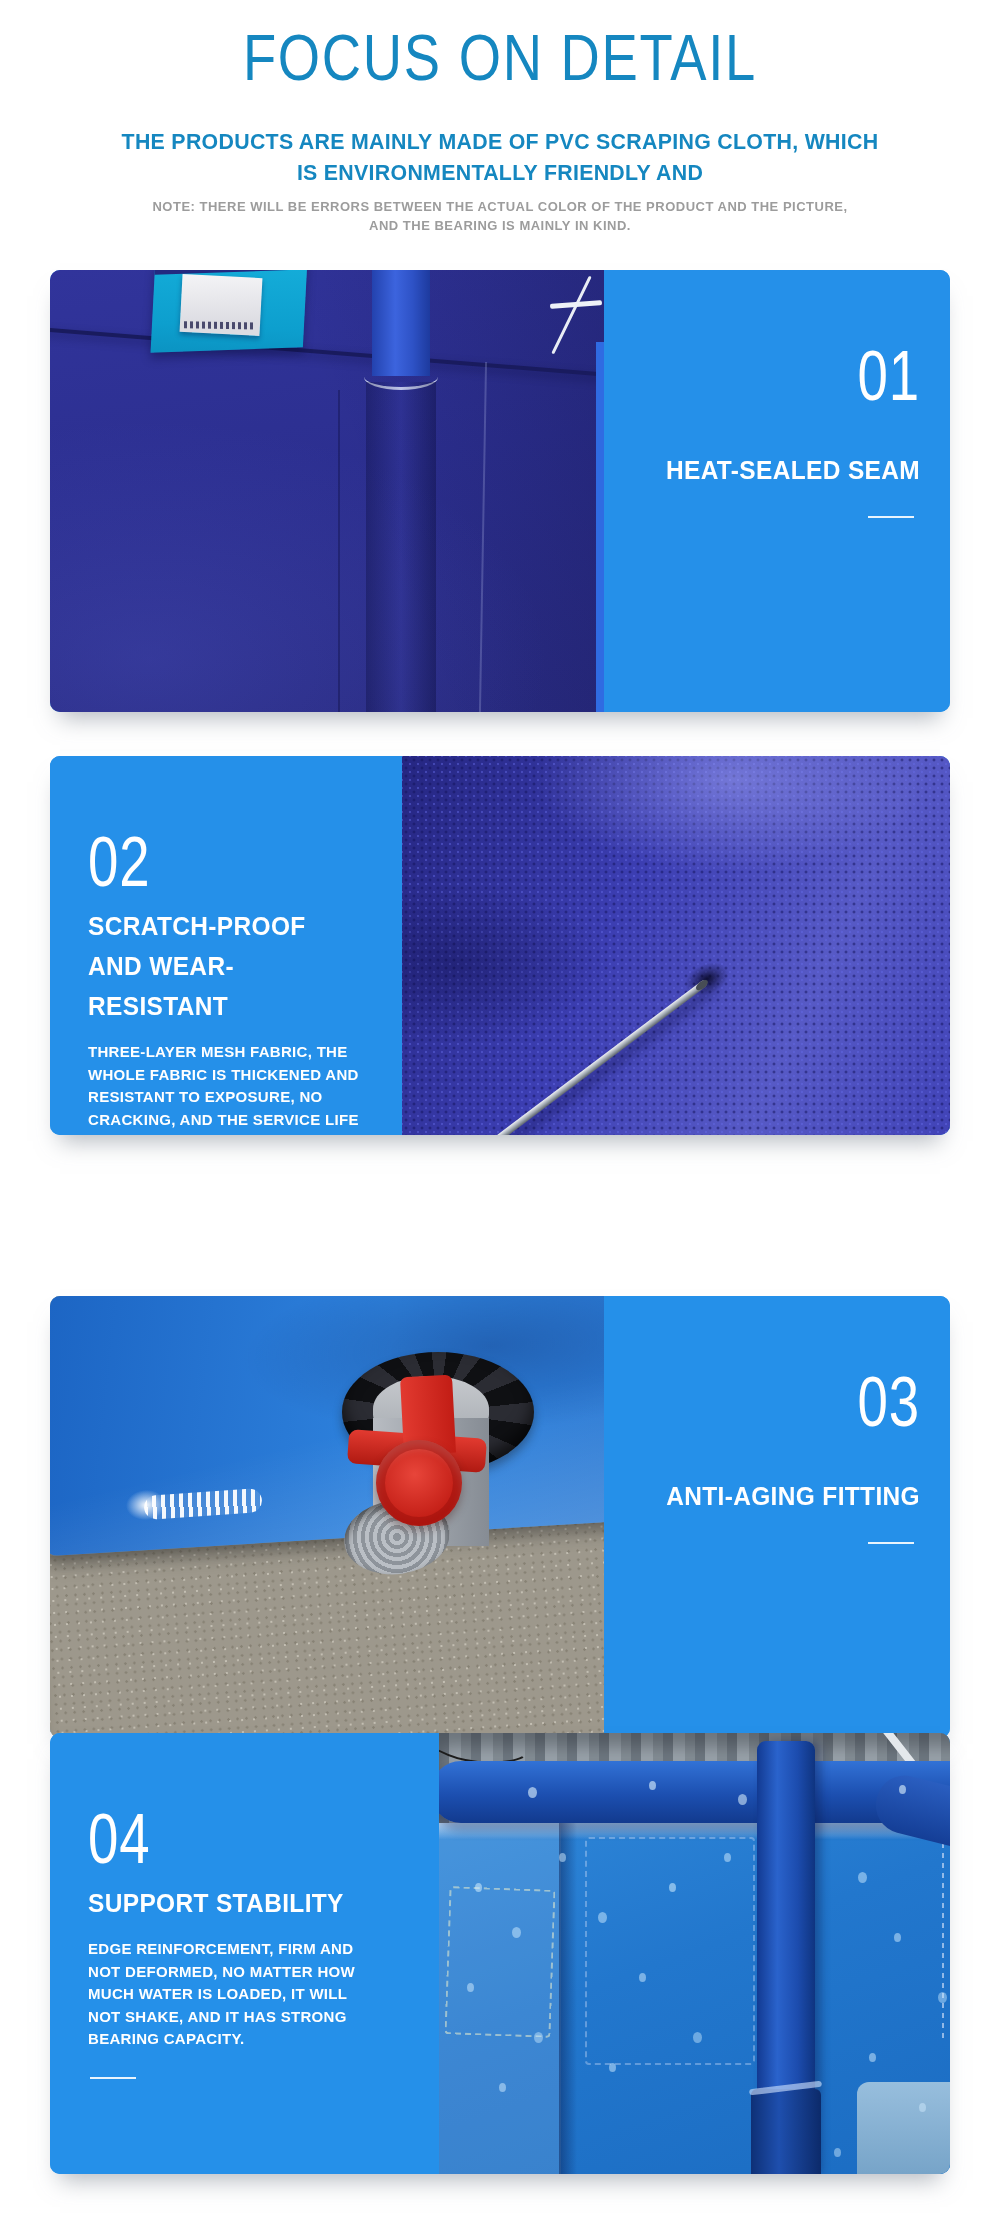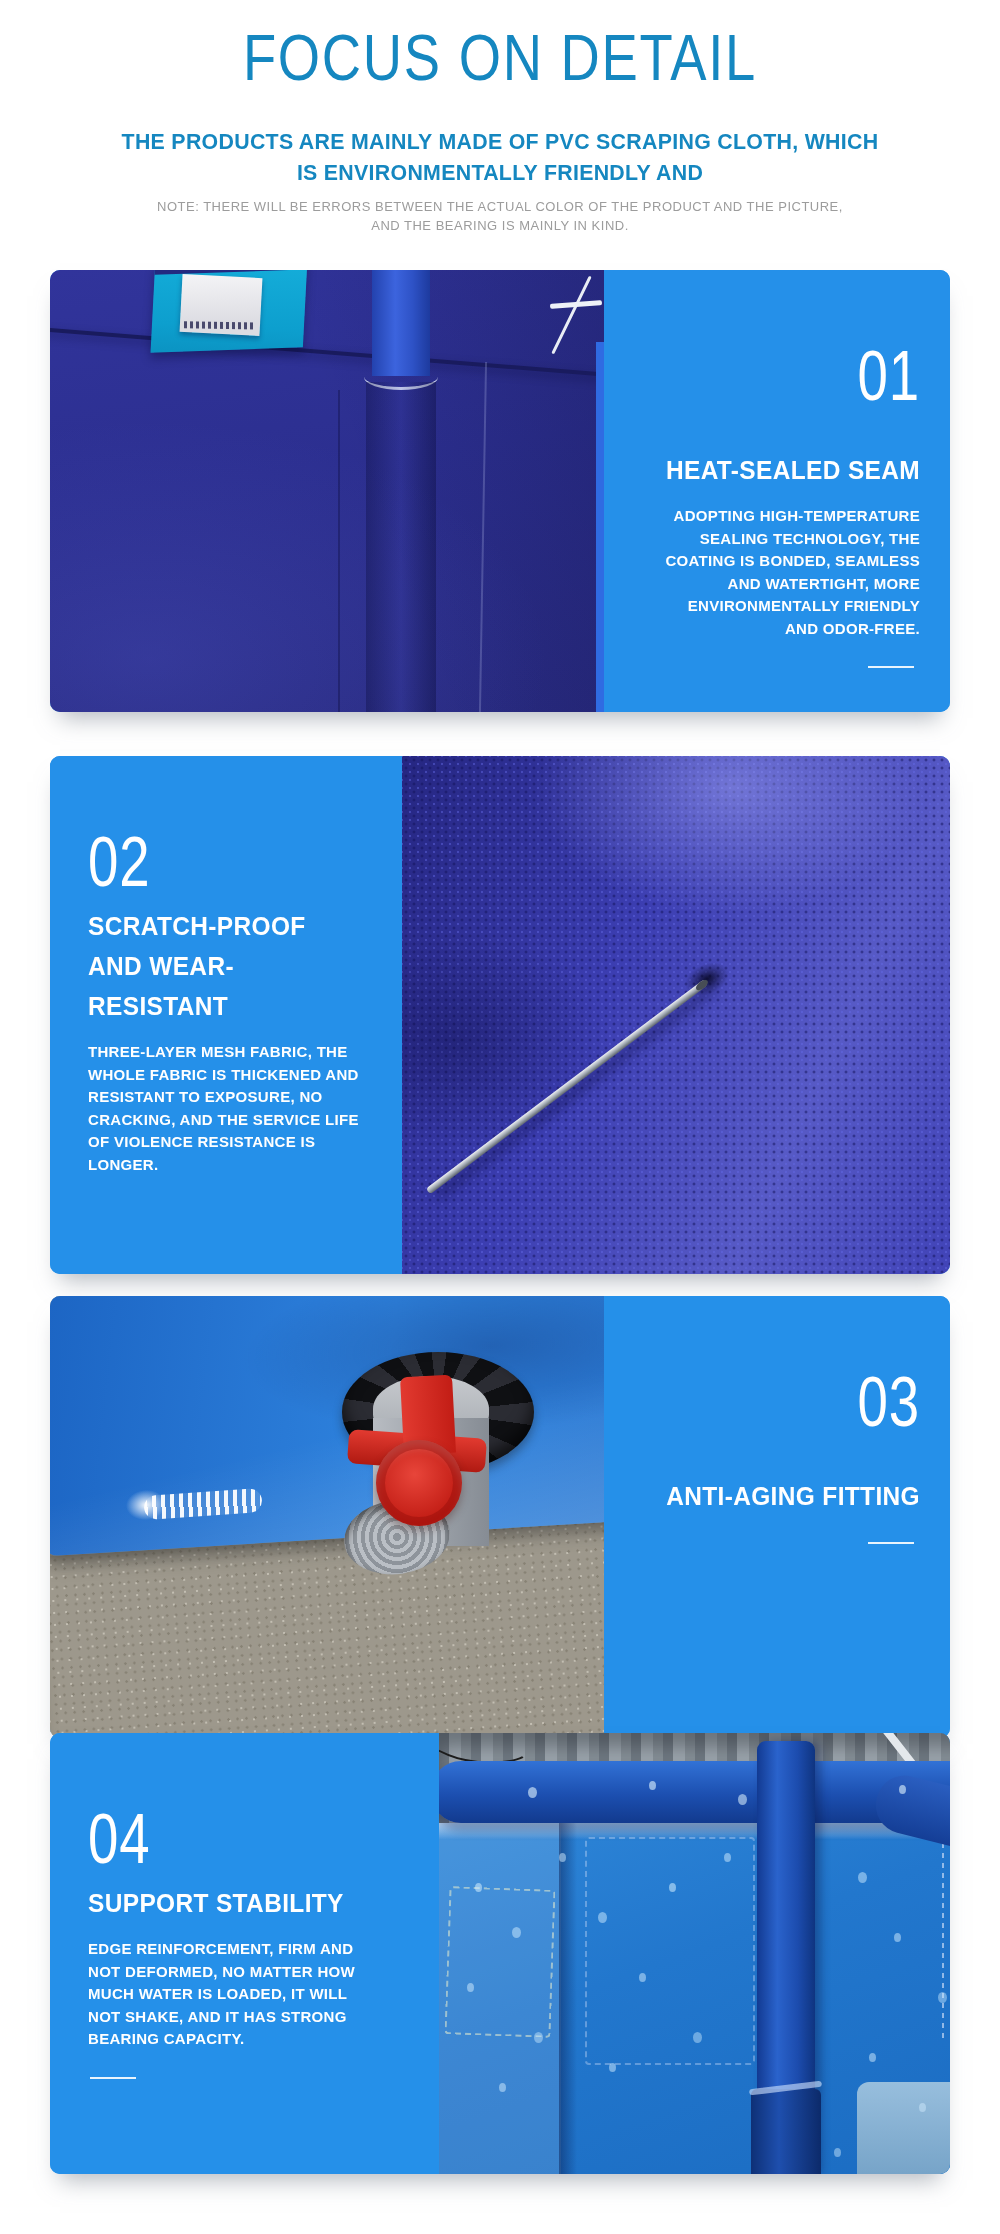--- a/index.html
+++ b/index.html
@@ -21,31 +21,31 @@
     color:var(--title-blue);transform:scaleX(0.85);transform-origin:50% 50%;
     white-space:nowrap;
   }
   .subtitle{
     position:absolute;top:126px;left:0;width:1000px;
     font-size:22px;line-height:31px;font-weight:700;letter-spacing:0.3px;
     color:var(--title-blue);transform:scaleX(0.97);transform-origin:50% 50%;
   }
   .note{
     position:absolute;top:197px;left:0;width:1000px;
-    font-size:13px;line-height:19px;font-weight:400;letter-spacing:0.5px;
+    font-size:13px;line-height:19px;font-weight:700;letter-spacing:0.5px;
     color:var(--note-grey);
   }
   
   .card{
     position:absolute;left:50px;width:900px;border-radius:10px;overflow:hidden;
     display:flex;box-shadow:0 16px 22px -10px rgba(105,115,130,0.5);
     background:var(--panel-blue);
   }
   .c1{top:270px;height:442px;}
-  .c2{top:756px;height:518px;}
+  .c2{top:756px;height:379px;}
   .c3{top:1296px;height:442px;}
   .c4{top:1733px;height:441px;gap:39px;}
   .photo{position:relative;height:100%;overflow:hidden;flex:none;}
   .panel{position:relative;height:100%;flex:none;background:var(--panel-blue);color:#fff;}
   .panel .inner{padding-top:78px;}
   .panel.right .inner{padding-right:30px;padding-left:36px;text-align:right;}
   .panel.left  .inner{padding-left:38px;padding-right:26px;text-align:left;}
   .num{
     display:inline-block;font-size:70px;line-height:56px;font-weight:400;
     transform:scaleX(0.78);letter-spacing:1px;
@@ -230,21 +230,20 @@
     <div class="p1-hbar"></div>
     <div class="p1-pipe"></div>
     <div class="p1-collar"></div>
     <div class="p1-sleeve"></div>
     <div class="p1-edge"></div>
   </div>
   <div class="panel right" style="width:346px">
     <div class="inner">
       <div class="num">01</div>
       <div class="ftitle">HEAT-SEALED SEAM</div>
-      <div class="body">ADOPTING HIGH-TEMPERATURE SEALING TECHNOLOGY, THE COATING IS BONDED, SEAMLESS AND WATERTIGHT, MORE ENVIRONMENTALLY FRIENDLY AND ODOR-FREE.</div>
       <div class="dash"></div>
     </div>
   </div>
 </div>
 
 <div class="card c2">
   <div class="panel left" style="width:352px">
     <div class="inner">
       <div class="num">02</div>
       <div class="ftitle">SCRATCH-PROOF AND WEAR-RESISTANT</div>

